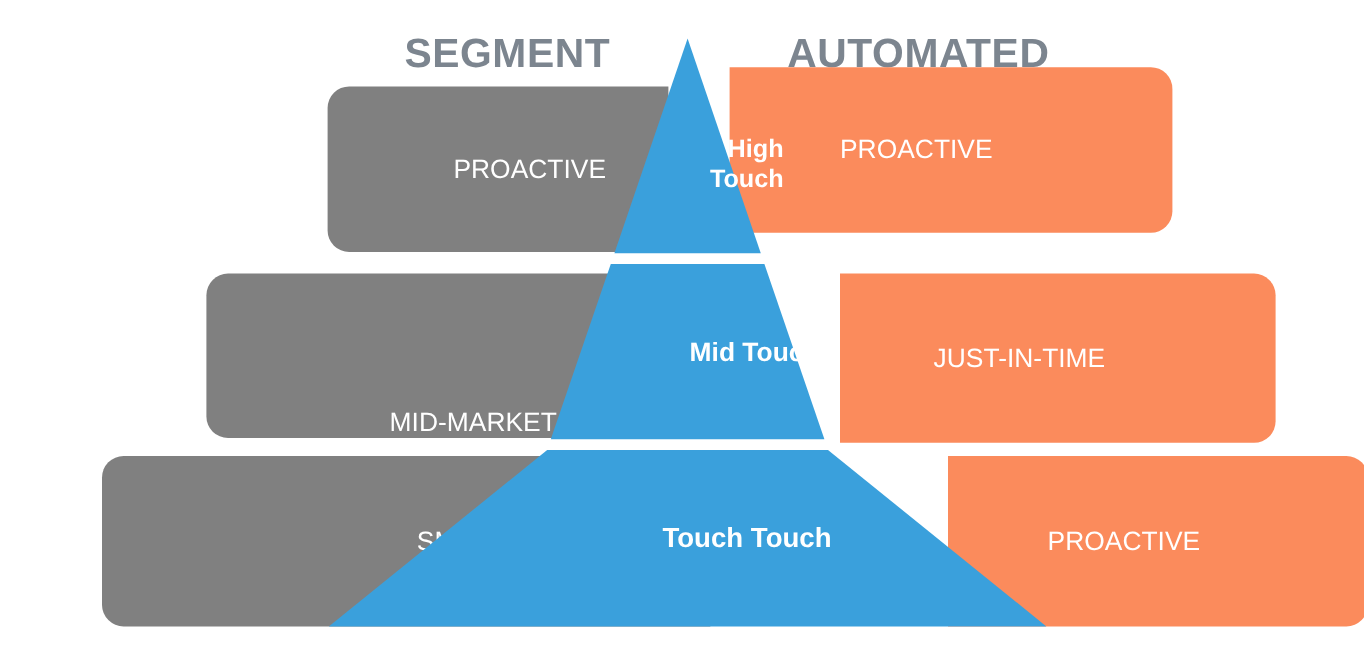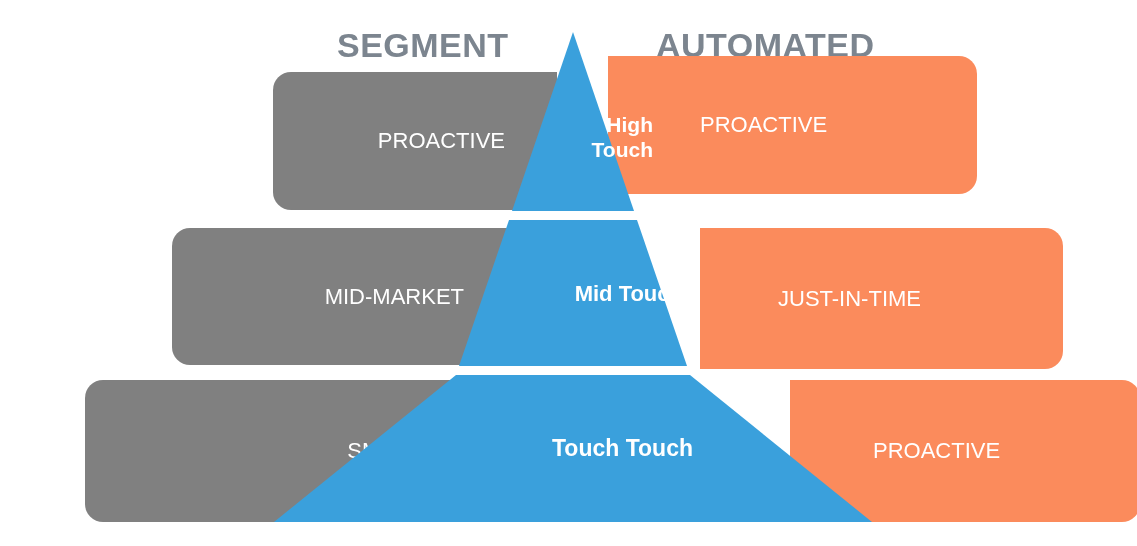--- a/index.html
+++ b/index.html
@@ -46,21 +46,21 @@
     justify-content: flex-end;
   }
   .panel-strategy {
     background: #fb8b5c;
     border-radius: 0 18px 18px 0;
     justify-content: flex-start;
   }
 
   
   #panel-segment-top    { left: 273px; top: 72px;  width: 232px; height: 138px; padding-right: 52px; }
-  #panel-segment-mid    { left: 172px; top: 228px; width: 292px; height: 137px; padding-right: 93px; }
+  #panel-segment-mid    { left: 172px; top: 228px; width: 292px; height: 137px; padding-right: 93px; align-items: flex-end; }
   #panel-segment-bottom { left: 85px;  top: 380px; width: 310px; height: 142px; padding-right: 197px; }
 
   #panel-strategy-top    { left: 608px; top: 56px;  width: 277px; height: 138px; padding-left: 92px; }
   #panel-strategy-mid    { left: 700px; top: 228px; width: 285px; height: 141px; padding-left: 78px; }
   #panel-strategy-bottom { left: 790px; top: 380px; width: 267px; height: 142px; padding-left: 83px; }
 
   
   #pyramid {
     position: absolute;
     left: 0;

